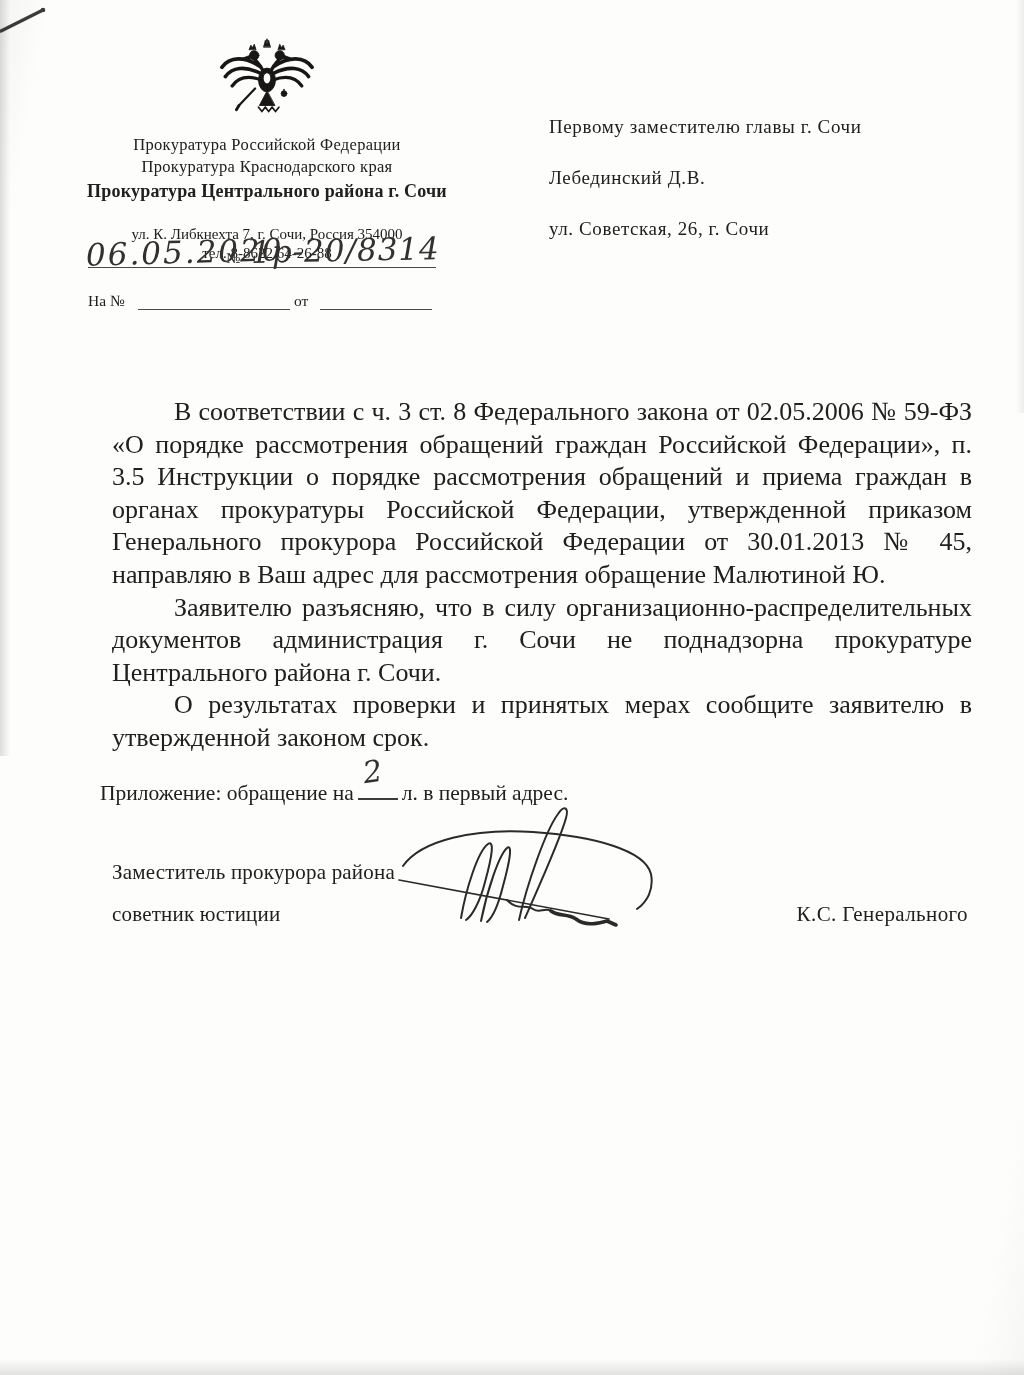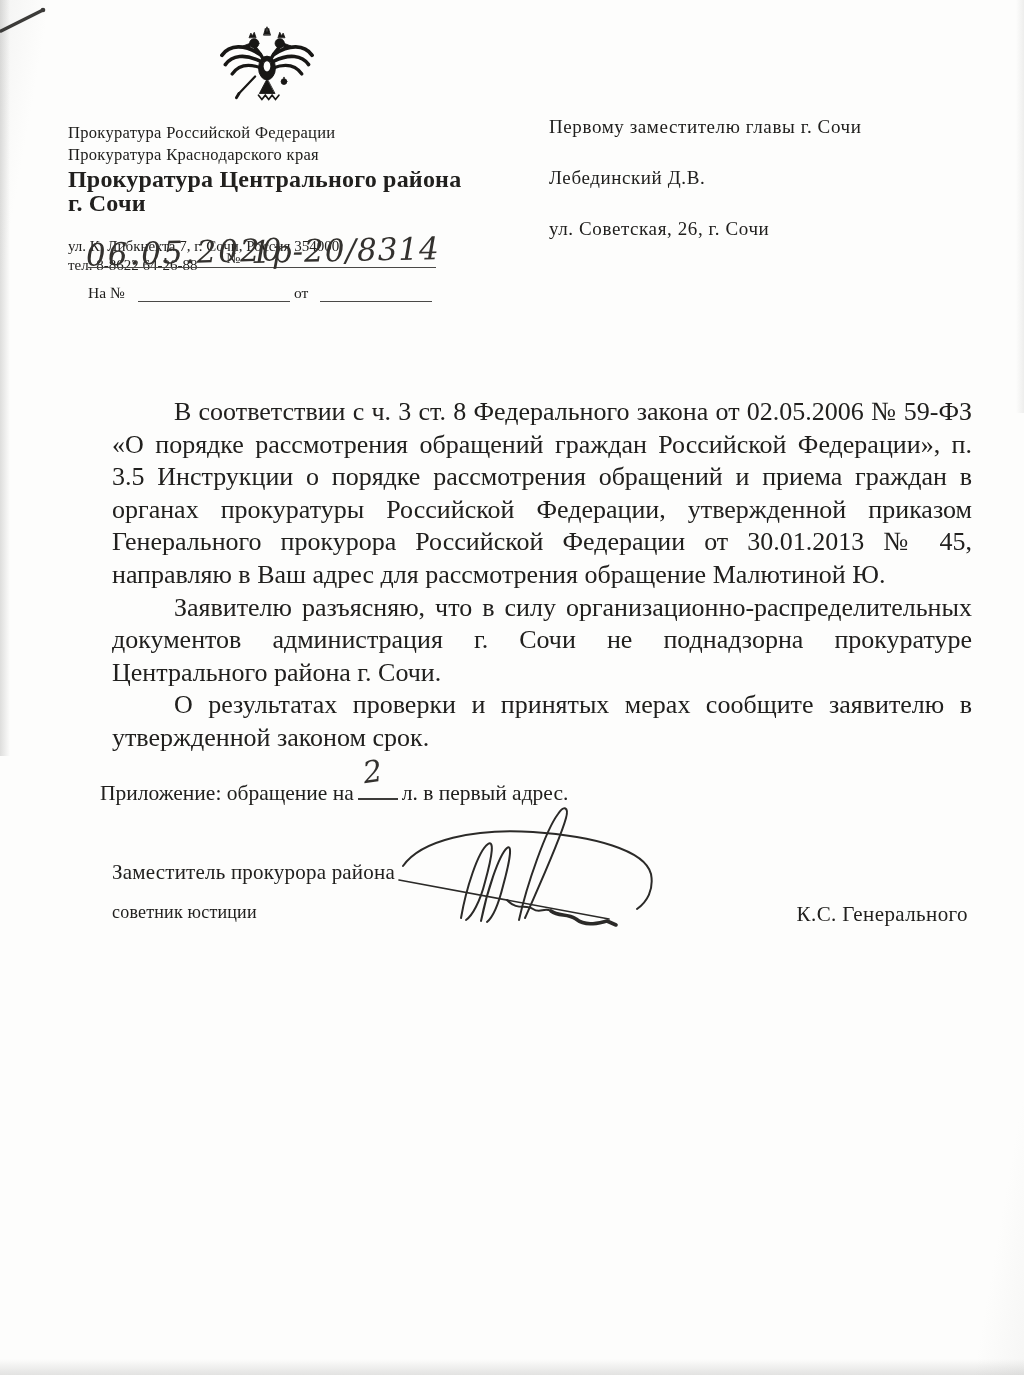--- a/index.html
+++ b/index.html
@@ -15,35 +15,35 @@
   .edge-shade-left{position:absolute;left:0;top:0;width:10px;height:55%;
     background:linear-gradient(to right,rgba(110,110,108,.22),rgba(110,110,108,0));}
   .edge-shade-bottom{position:absolute;left:0;bottom:0;width:100%;height:16px;
     background:linear-gradient(to top,rgba(120,120,118,.20),rgba(120,120,118,0));}
   .edge-shade-right{position:absolute;right:0;top:0;width:8px;height:30%;
     background:linear-gradient(to left,rgba(130,130,128,.12),rgba(130,130,128,0));}
 
   .pen-mark{position:absolute;left:0;top:0;}
 
   
-  .letterhead{position:absolute;left:68px;top:24px;width:398px;}
+  .letterhead{position:absolute;left:68px;top:36px;width:398px;text-align:center;}
   .emblem{display:block;margin:0 auto 10px auto;width:102px;height:88px;}
   .lh-line1,.lh-line2{font-size:16.5px;line-height:22px;letter-spacing:.3px;}
-  .lh-line3{font-size:24px;font-weight:bold;line-height:24px;margin-top:1px;letter-spacing:.2px;}
+  .lh-line3{font-size:18px;font-weight:bold;line-height:24px;margin-top:1px;letter-spacing:.2px;}
   .lh-addr{font-size:15px;line-height:19px;margin-top:22px;}
   .lh-tel{font-size:15px;line-height:19px;}
 
   .form-area{position:absolute;left:88px;top:246px;width:348px;}
   .date-row{position:relative;height:22px;}
   .date-row .rule{position:absolute;left:0;right:0;bottom:0;border-bottom:1.6px solid #4a4947;}
   .date-row .no-sign{position:absolute;left:138px;bottom:1px;font-size:15px;background:transparent;}
   .hw{font-family:"DejaVu Serif",serif;font-style:italic;color:#33312e;white-space:nowrap;}
   .hw-date{position:absolute;left:-2px;top:-12px;font-size:31px;letter-spacing:2px;transform:rotate(-1.6deg);}
   .hw-number{position:absolute;left:163px;top:-14px;font-size:31px;letter-spacing:1px;transform:rotate(-1.2deg);}
-  .ref-row{position:relative;height:22px;margin-top:12px;font-size:15.5px;}
+  .ref-row{position:relative;height:22px;margin-top:20px;font-size:15.5px;}
   .ref-row .lbl-na{position:absolute;left:0;bottom:0;}
   .ref-row .rule1{position:absolute;left:50px;width:152px;bottom:0;border-bottom:1.4px solid #4a4947;}
   .ref-row .lbl-ot{position:absolute;left:206px;bottom:0;}
   .ref-row .rule2{position:absolute;left:232px;width:112px;bottom:0;border-bottom:1.4px solid #4a4947;}
 
   
   .recipient{position:absolute;left:549px;top:114px;width:400px;
     font-size:19px;letter-spacing:.6px;}
   .recipient .r-line{margin-bottom:25px;line-height:26px;}
 
@@ -53,21 +53,21 @@
   .body-text p{margin:0;text-indent:62px;text-align-last:left;}
 
   
   .attachment{position:absolute;left:100px;top:778px;font-size:21.5px;}
   .pages-blank{display:inline-block;position:relative;width:40px;height:20px;
     border-bottom:2px solid #3d3c3a;vertical-align:baseline;margin:0 4px;}
   .hw-pages{position:absolute;left:5px;top:-24px;font-size:30px;transform:rotate(-8deg);}
 
   
   .sig-title1{position:absolute;left:112px;top:860px;font-size:21px;letter-spacing:.2px;text-align:center;}
-  .sig-title2{position:absolute;left:112px;top:902px;font-size:18px;letter-spacing:.2px;}
+  .sig-title2{position:absolute;left:112px;top:902px;font-size:21px;letter-spacing:.2px;}
   .sig-name{position:absolute;right:56px;top:902px;font-size:21px;letter-spacing:.4px;}
   .signature-svg{position:absolute;left:395px;top:788px;}
 </style>
 </head>
 <body>
 
 <div class="paper">
 
   <div class="edge-shade-left"></div>
   <div class="edge-shade-bottom"></div>

